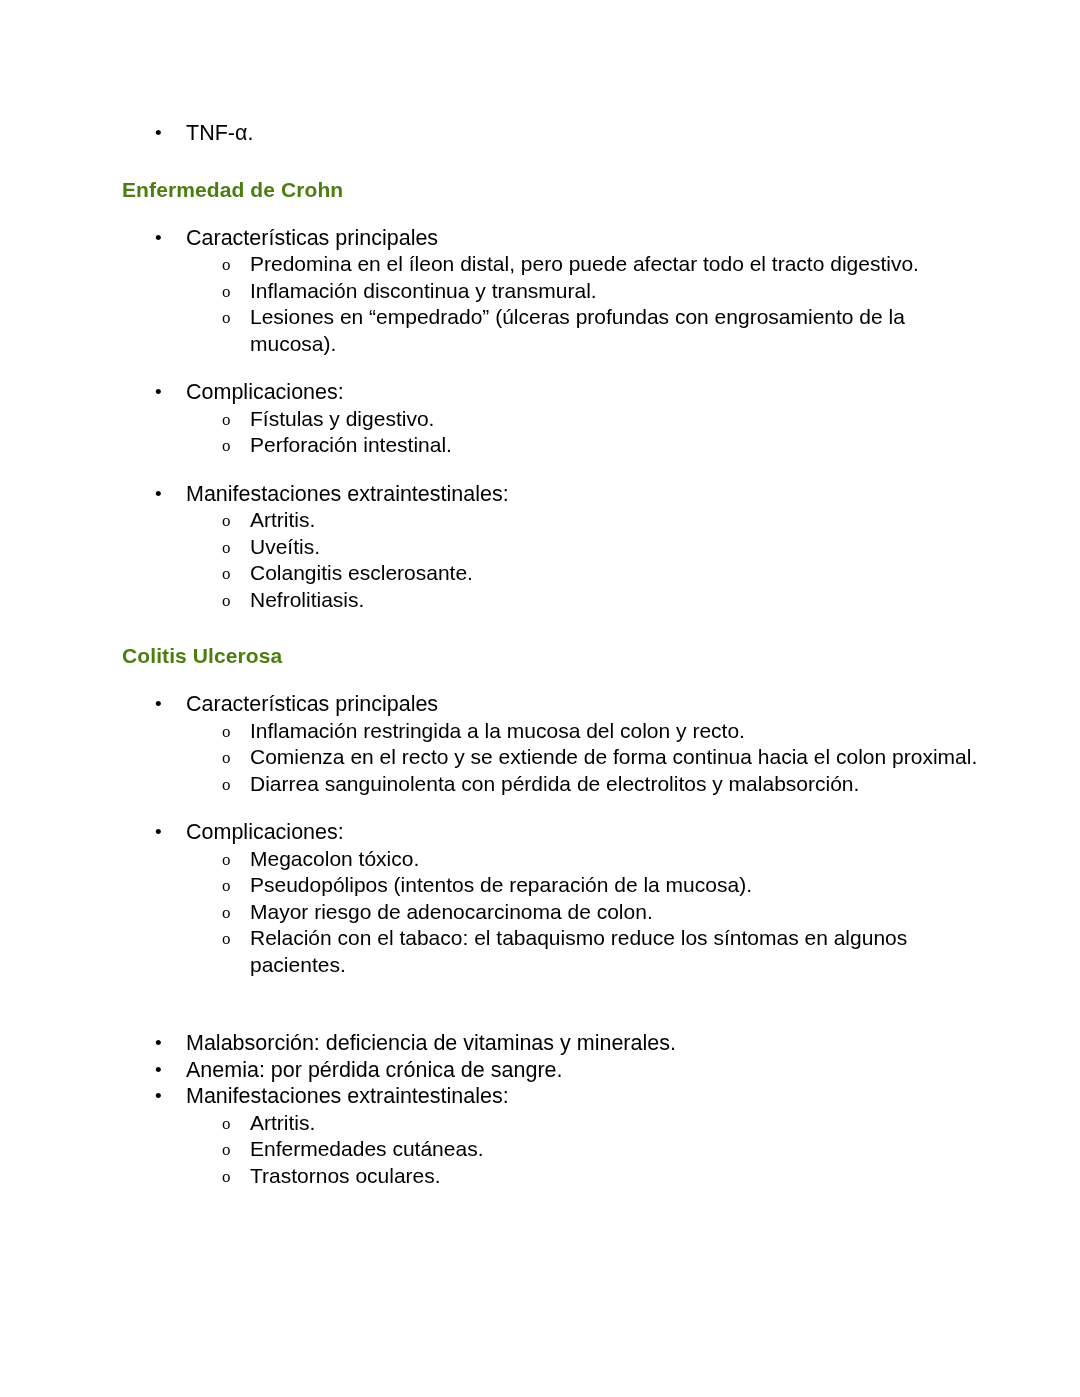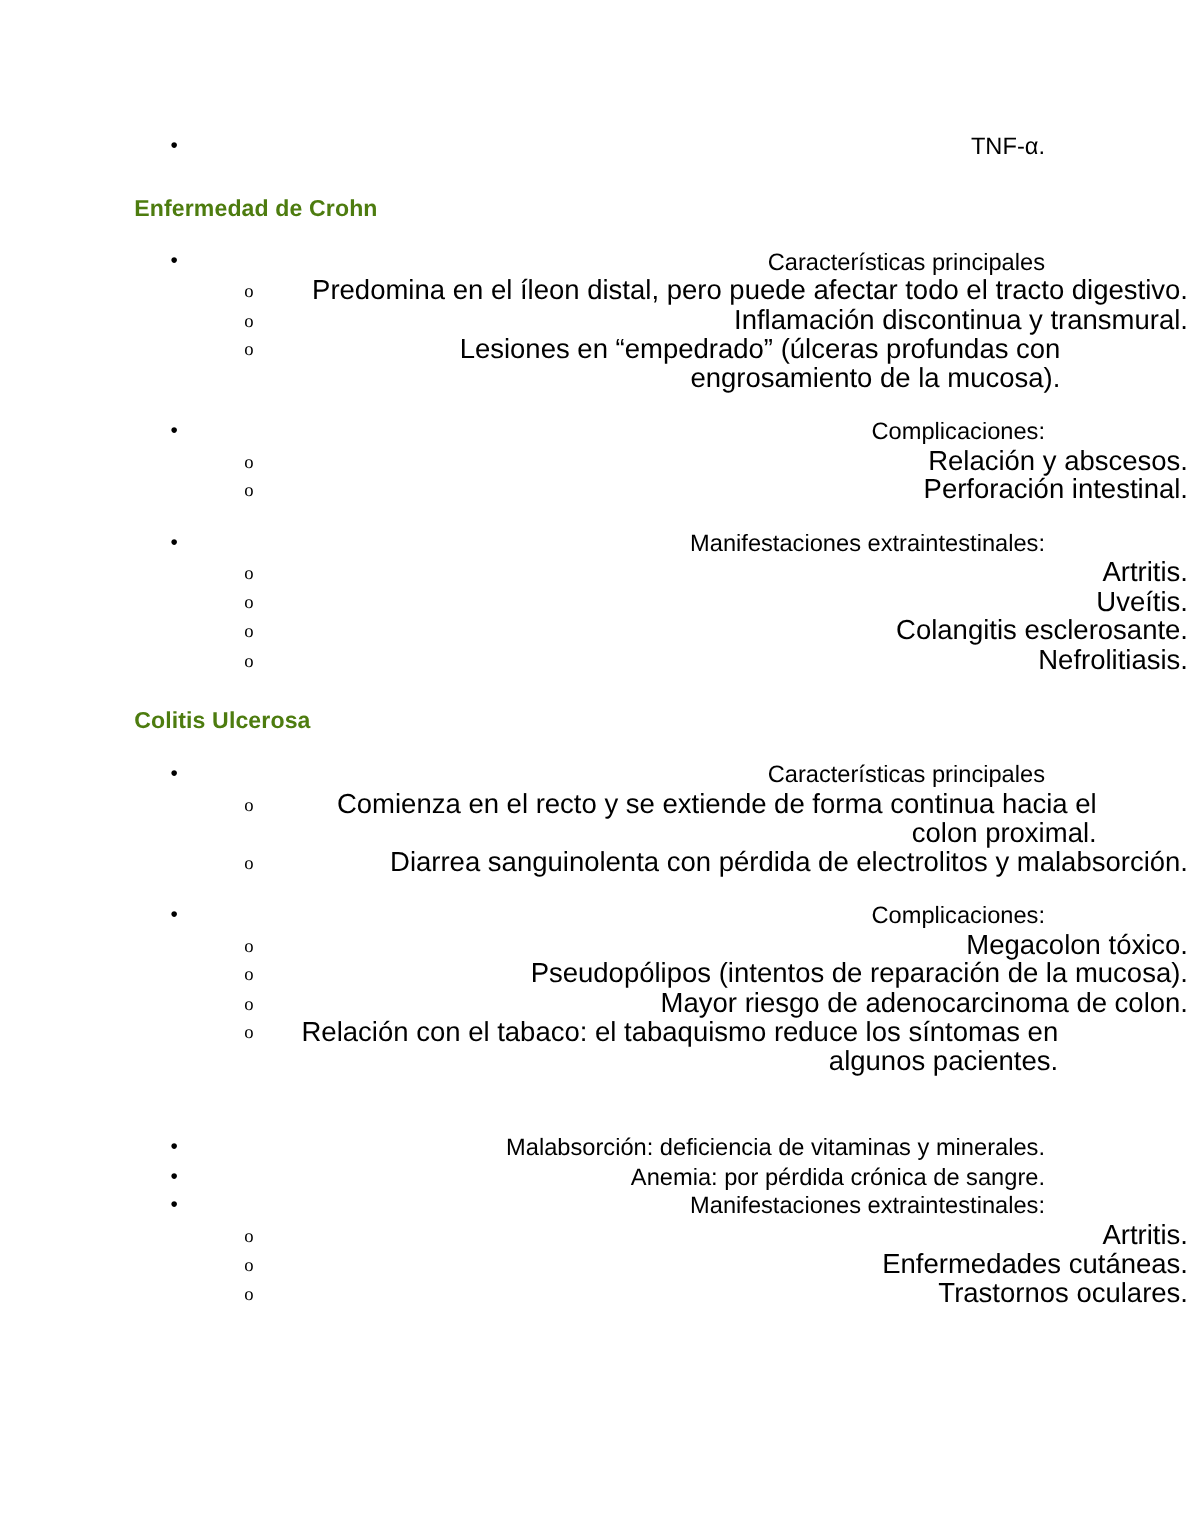--- a/index.html
+++ b/index.html
@@ -35,21 +35,20 @@
     letter-spacing: 0.1px;
     margin: 0;
     padding: 0 0 0 122px;
   }
 
   
   ul.lvl1 {
     list-style: none;
     margin: 0;
     padding: 0;
-    text-align: right;
   }
 
   ul.lvl1 > li.l1 {
     position: relative;
     padding-left: 186px;
     font-size: 21.5px;
     line-height: 26.5px;
     margin: 0;
   }
 
@@ -71,21 +70,21 @@
   ul.lvl2 {
     list-style: none;
     margin: 0;
     padding: 0;
   }
 
   ul.lvl2 > li.l2 {
     position: relative;
     padding-left: 64px;   
     margin-left: 0;
-    font-size: 25px;
+    font-size: 21px;
     line-height: 26.5px;
   }
 
   ul.lvl2 > li.l2 > .l2-text {
     display: block;
     padding-right: 0;
   }
 
   ul.lvl2 > li.l2::before {
     content: "o";
@@ -135,21 +134,21 @@
       </li>
     </ul>
 
     <div class="gap-md"></div>
 
     <ul class="lvl1">
       <li class="l1">
         <span class="l1-text">Complicaciones:</span>
         <ul class="lvl2">
           <li class="l2">
-            <span class="l2-text">Relación y abscesos.</span>
+            <span class="l2-text">Fístulas y digestivo.</span>
           </li>
           <li class="l2">
             <span class="l2-text">Perforación intestinal.</span>
           </li>
         </ul>
       </li>
     </ul>
 
     <div class="gap-md"></div>
 
@@ -176,20 +175,23 @@
     <div class="gap-lg"></div>
 
     <h2 class="heading">Colitis Ulcerosa</h2>
 
     <div class="gap-md"></div>
 
     <ul class="lvl1">
       <li class="l1">
         <span class="l1-text">Características principales</span>
         <ul class="lvl2">
+          <li class="l2">
+            <span class="l2-text">Inflamación restringida a la mucosa del colon y recto.</span>
+          </li>
           <li class="l2">
             <span class="l2-text" style="padding-right:83px;">Comienza en el recto y se extiende de forma continua hacia el colon proximal.</span>
           </li>
           <li class="l2">
             <span class="l2-text">Diarrea sanguinolenta con pérdida de electrolitos y malabsorción.</span>
           </li>
         </ul>
       </li>
     </ul>
 

